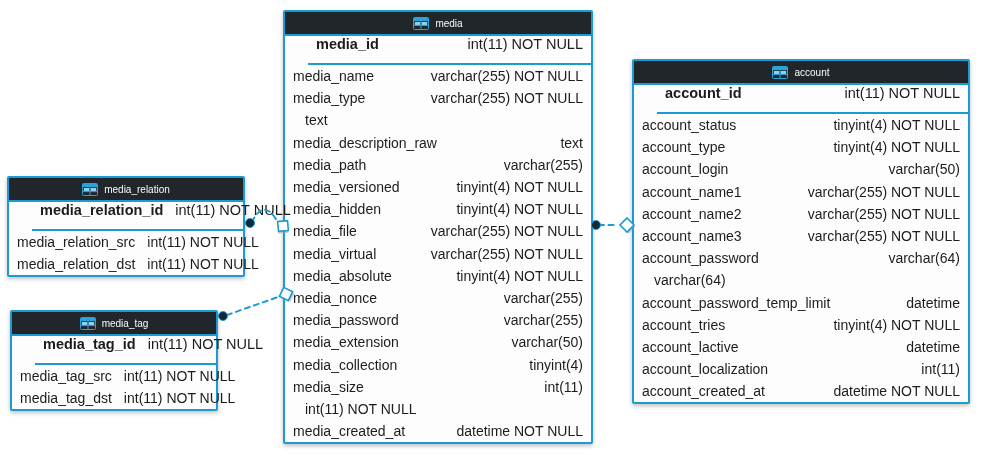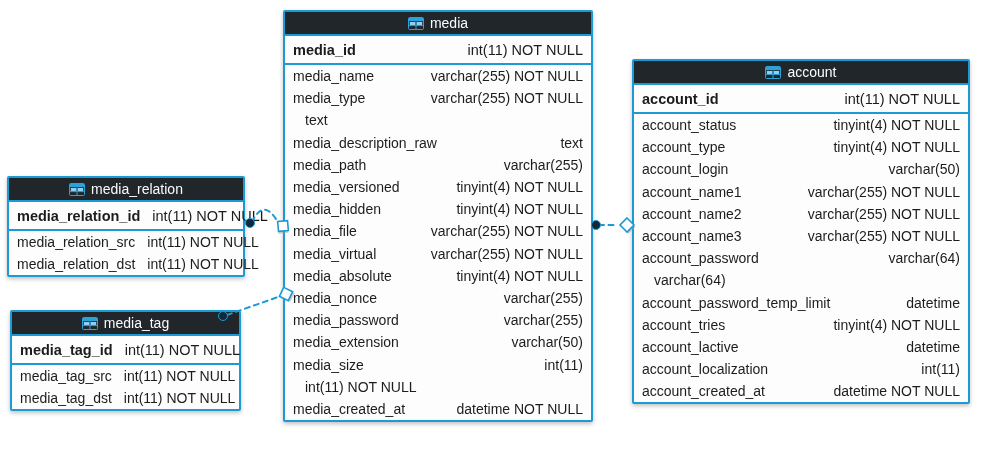--- a/index.html
+++ b/index.html
@@ -14,40 +14,40 @@
     --row-text:#1c1c1c;
   }
   .db-table{
     position:absolute;background:#fdfdfd;border:2px solid var(--accent);
     border-radius:2px;box-shadow:0 2px 4px rgba(0,0,0,.25);z-index:1;
     box-sizing:border-box;
   }
   .table-header{
     height:22px;background:var(--header-bg);color:var(--header-text);
     display:flex;align-items:center;justify-content:center;gap:6px;
-    border-bottom:2px solid var(--accent);font-size:14px;
+    border-bottom:2px solid var(--accent);font-size:10px;
   }
   .pk-row{
-    height:27px;display:flex;justify-content:space-between;align-items:center;
+    height:27px;display:flex;justify-content:space-between;align-items:flex-start;
     padding:0 8px;border-bottom:2px solid var(--accent);
-    font-size:14.5px;color:var(--row-text);
+    font-size:14.5px;color:var(--row-text);margin-left:23px;
   }
   .pk-row .field-name{font-weight:bold;}
   .field-row{
     height:22.2px;display:flex;justify-content:space-between;align-items:center;
     padding:0 8px;font-size:14px;color:var(--row-text);
   }
   .field-type{text-align:right;padding-left:12px;white-space:nowrap;}
   .field-name{white-space:nowrap;}
   .table-icon{display:flex;align-items:center;}
 
   
   .pos-media{left:283px;top:10px;width:310px;}
   .pos-media_relation{left:7px;top:176px;width:238px;}
-  .pos-media_tag{left:10px;top:310px;width:231px;}
+  .pos-media_tag{left:10px;top:310px;width:208px;}
   .pos-account{left:632px;top:59px;width:338px;}
 
   #connector-layer{
     position:absolute;left:0;top:0;width:987px;height:455px;
     z-index:5;pointer-events:none;
   }
 </style>
 </head>
 <body>
 
@@ -147,20 +147,24 @@
   </div>
         <div class="field-row">
     <span class="field-name">media_password</span>
     <span class="field-type">varchar(255)</span>
   </div>
         <div class="field-row">
     <span class="field-name">media_extension</span>
     <span class="field-type">varchar(50)</span>
   </div>
         <div class="field-row">
+    <span class="field-name">media_collection</span>
+    <span class="field-type">tinyint(4)</span>
+  </div>
+        <div class="field-row">
     <span class="field-name">media_size</span>
     <span class="field-type">int(11)</span>
   </div>
         <div class="field-row">
     <span class="field-type">int(11) NOT NULL</span>
   </div>
         <div class="field-row">
     <span class="field-name">media_created_at</span>
     <span class="field-type">datetime NOT NULL</span>
   </div>

